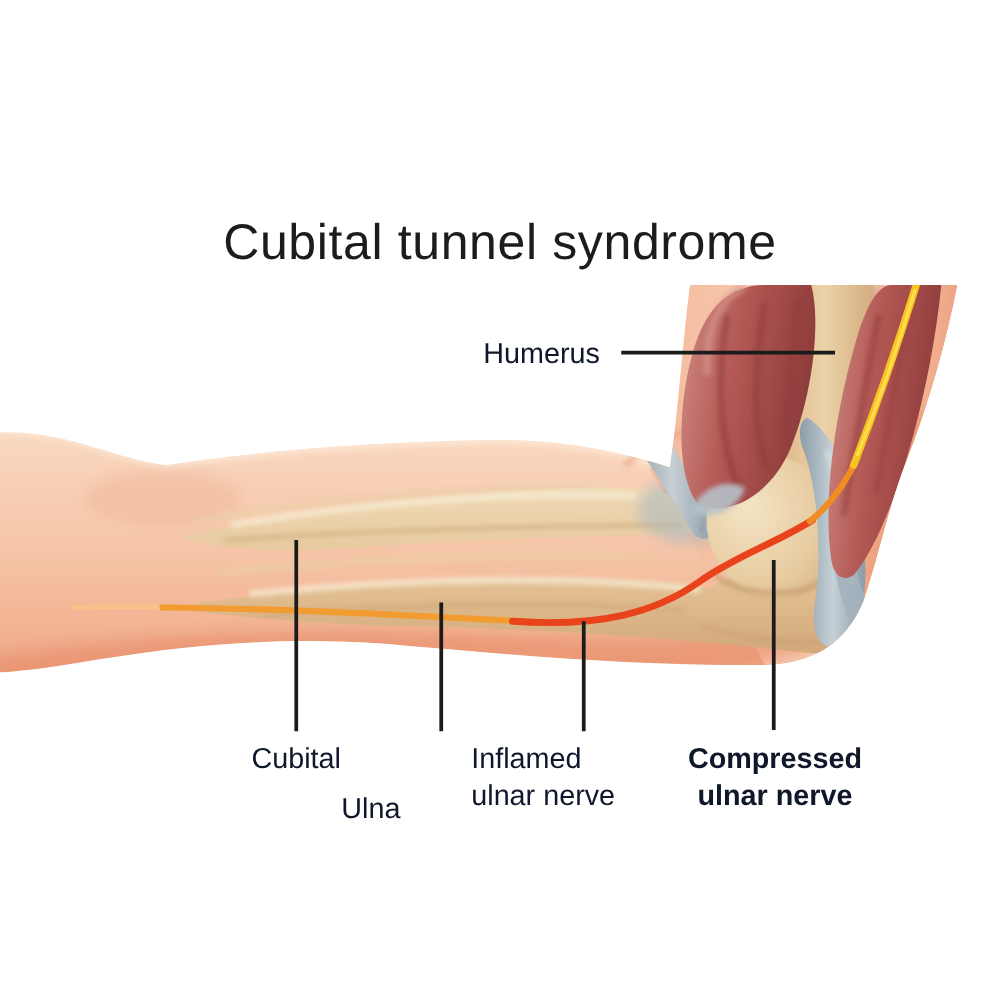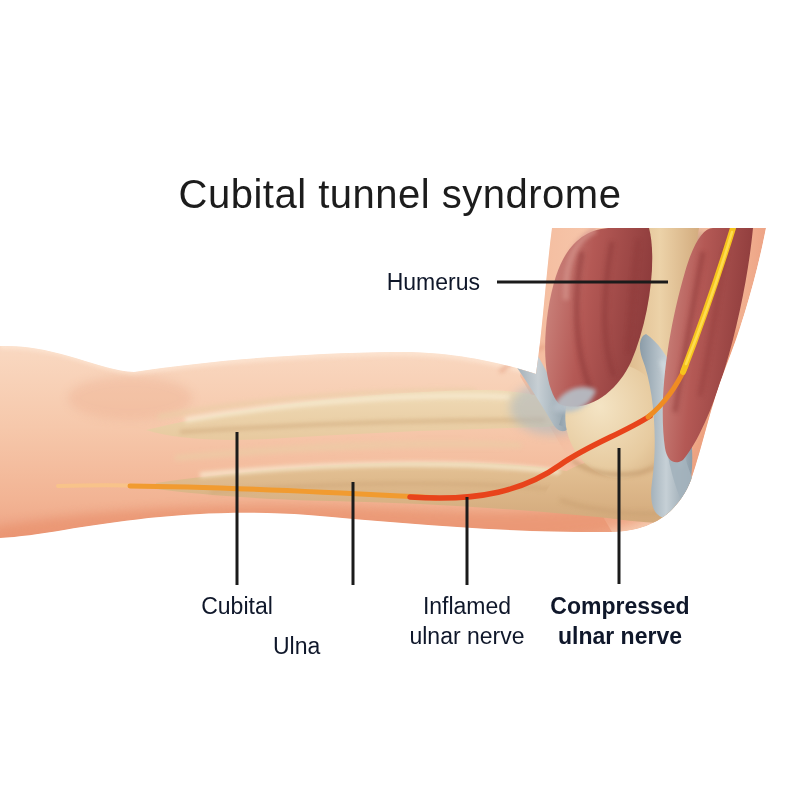--- a/index.html
+++ b/index.html
@@ -10,21 +10,21 @@
   .title{
     position:absolute;top:154px;left:0;right:0;margin:18px;
     text-align:center;font-size:40px;font-weight:400;color:#1c1c1c;letter-spacing:.5px;
   }
   .art{position:absolute;top:0;left:0;}
   .label{position:absolute;color:#0f172a;font-size:23px;line-height:30px;white-space:nowrap;}
   .label span{display:block;}
   #label-humerus{top:267px;left:260px;width:220px;text-align:right;}
   #label-radius{top:591px;left:157px;width:160px;text-align:center;}
   #label-ulna{top:591px;left:273px;width:160px;text-align:left;margin-top:40px;}
-  #label-inflamed{top:591px;left:377px;width:180px;text-align:center;}
+  #label-inflamed{top:591px;left:377px;width:180px;}
   #label-compressed{top:591px;left:522px;width:196px;text-align:center;font-weight:bold;}
 </style>
 </head>
 <body>
 
 <div class="stage">
 
   <h1 class="title">Cubital tunnel syndrome</h1>
 
   <svg class="art" width="800" height="800" viewBox="0 0 800 800" xmlns="http://www.w3.org/2000/svg">

